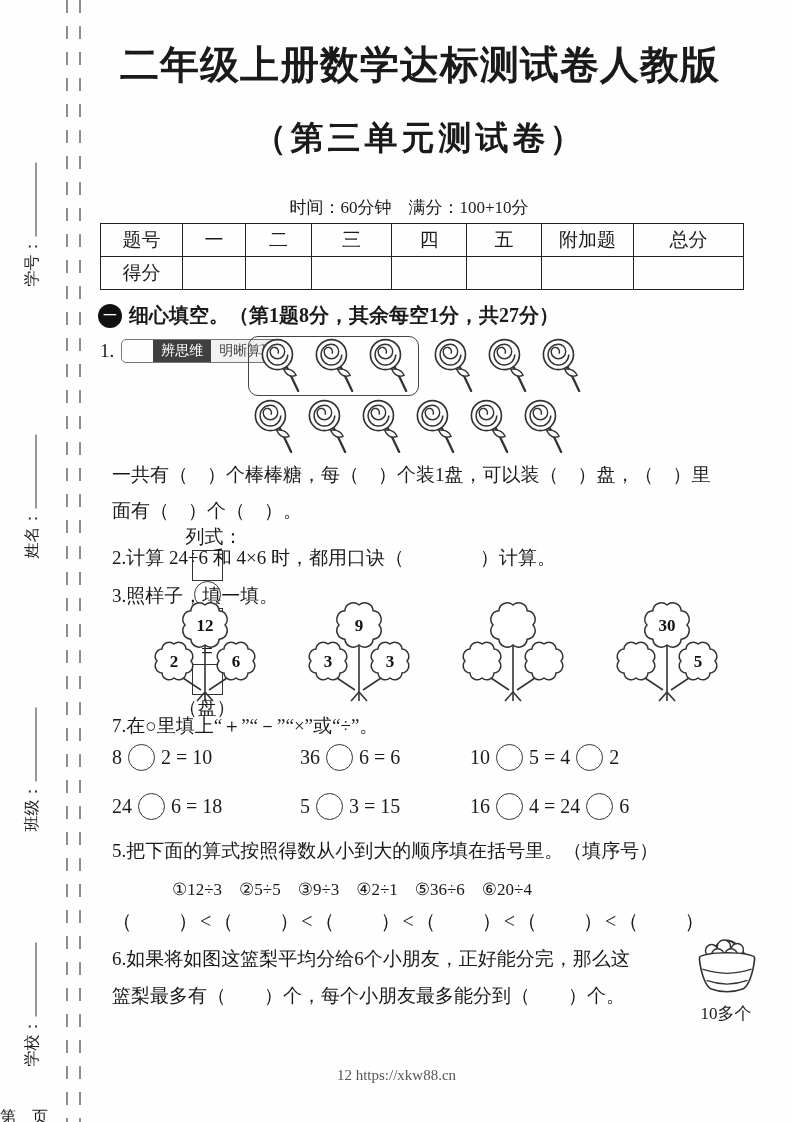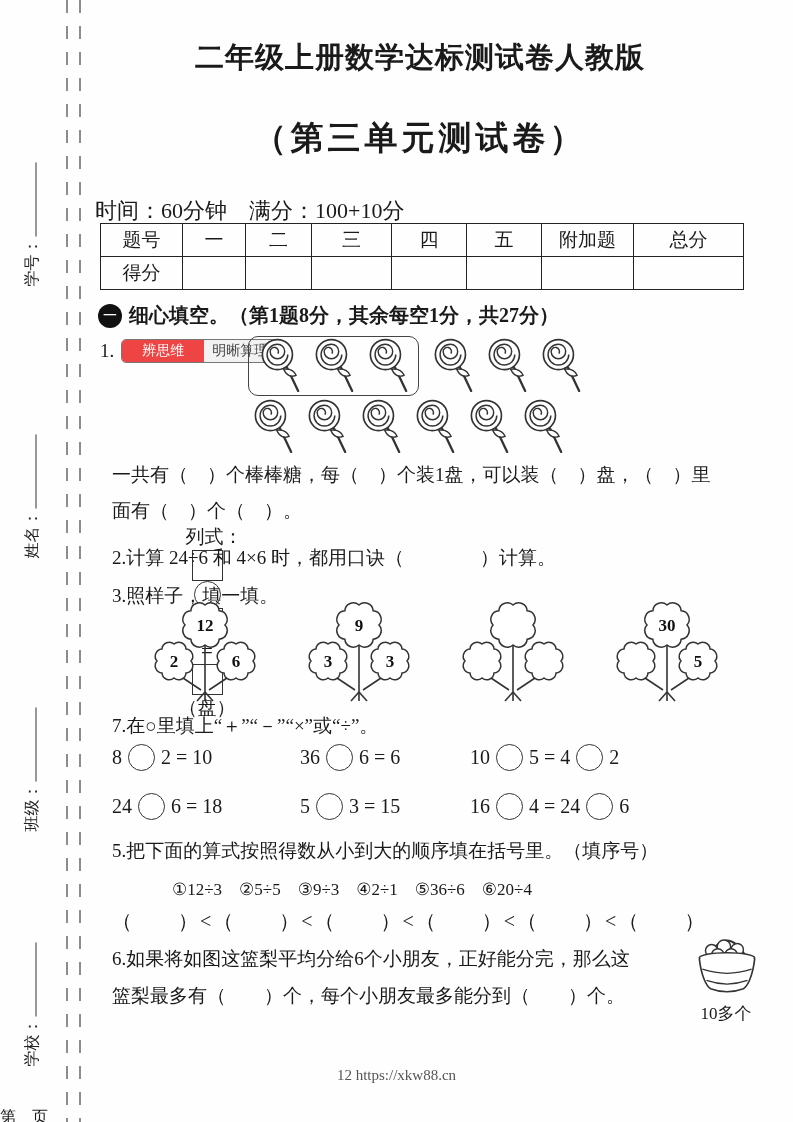--- a/index.html
+++ b/index.html
@@ -13,36 +13,36 @@
           background:repeating-linear-gradient(to bottom,#8d8d8d 0 13px,transparent 13px 26px); }
   .dash.d1 { left:66px; } .dash.d2 { left:79px; }
 
   
   .margin-field { position:absolute; left:-30px; width:124px; display:flex; align-items:baseline;
                   transform:rotate(-90deg); font-size:16px; color:#222; white-space:nowrap; }
   .margin-field .wline { flex:1; border-bottom:1.5px solid #333; height:14px; margin-left:2px; }
   .mf1{top:214px;} .mf2{top:486px;} .mf3{top:759px;} .mf4{top:994px;}
 
   .title { position:absolute; top:38px; left:95px; width:650px; text-align:center;
-           font-size:29px; font-weight:bold; letter-spacing:1px; }
+           font-size:39px; font-weight:bold; letter-spacing:1px; }
   .subtitle { position:absolute; top:116px; left:95px; width:650px; text-align:center;
               font-size:33px; font-weight:bold; letter-spacing:4px; }
-  .meta { position:absolute; top:196px; left:95px; width:648px; text-align:left; font-size:22px; }
+  .meta { position:absolute; top:196px; left:85px; width:648px; text-align:center; font-size:17px; }
 
   .score-table { position:absolute; top:223px; left:100px; border-collapse:collapse; }
   .score-table td { border:1.7px solid #222; height:33px; text-align:center; font-size:19px; padding:0 4px; }
 
   .sec-head { position:absolute; top:302px; left:98px; font-size:20px; font-weight:bold;
               display:flex; align-items:center; gap:7px; }
   .sec-badge { width:24px; height:24px; border-radius:50%; background:#111; color:#fff;
                font-size:14px; line-height:24px; text-align:center; flex:0 0 auto; font-weight:normal; }
 
   .q1-head { position:absolute; top:339px; left:100px; display:flex; align-items:center; gap:7px; font-size:19px; }
   .tag { display:inline-flex; font-size:14px; border-radius:5px; overflow:hidden; border:1px solid #777; line-height:1.3; }
-  .tag-dark { background:#ef4444; color:#fff; padding:2px 20px; }
+  .tag-dark { background:#404040; color:#fff; padding:2px 8px;margin-left:31px; }
   .tag-light { background:#f2f2f2; color:#444; padding:2px 8px; }
 
   .lollis { position:absolute; top:336px; left:248px; }
   .lp-row { display:flex; align-items:center; gap:5px; margin-bottom:3px; }
   .lp-box { display:flex; gap:5px; border:1.7px solid #444; border-radius:10px; padding:1px 6px; margin-right:4px; }
   .lolli { width:49px; height:56px; }
 
   .qline { position:absolute; left:112px; font-size:19px; white-space:nowrap; }
   .q1l1 { top:462px; }
   .q1l2 { top:498px; display:flex; align-items:center;flex-direction:column; }

